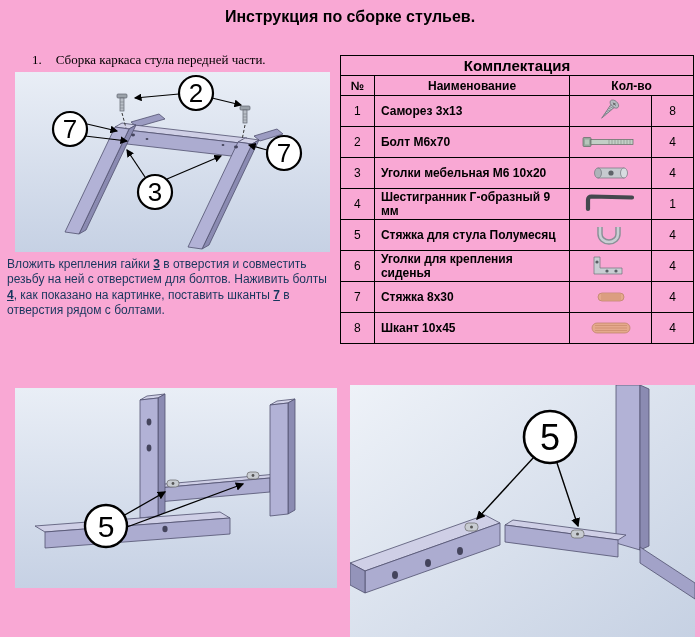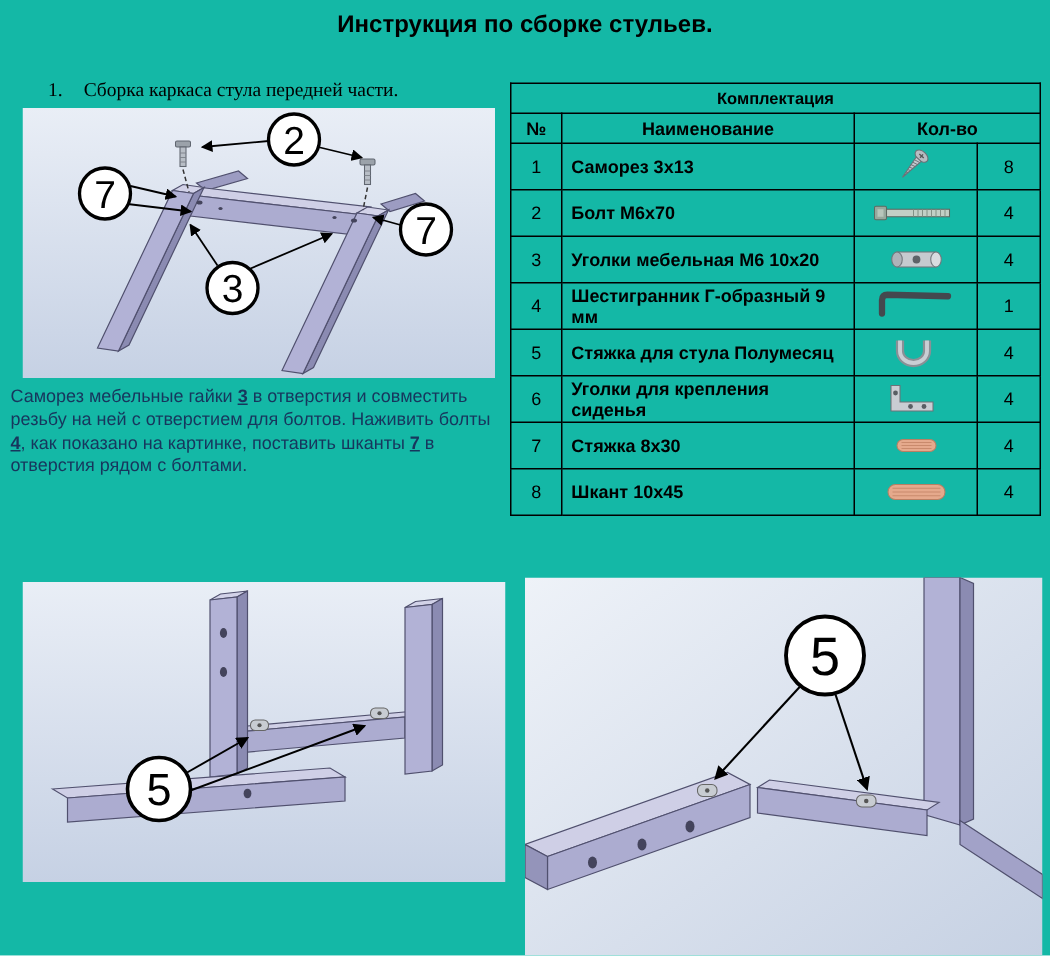--- a/index.html
+++ b/index.html
@@ -1,18 +1,18 @@
 <!DOCTYPE html>
 <html><head>
 <meta charset="utf-8">
 <style>
   * { margin:0; padding:0; box-sizing:border-box; }
   html,body { width:700px; height:637px; background:#fff; overflow:hidden; }
   body { font-family:"Liberation Sans", sans-serif; position:relative; color:#000; }
-  .page { position:absolute; inset:0; background:#14b8a6; }
+  .page { position:absolute; inset:0; background:#f9a8d4; }
 
   .title { position:absolute; top:8px; left:0; width:100%; text-align:center;
            font-size:16px; font-weight:bold; }
 
   .step-line { position:absolute; left:32px; top:52px; font-family:"Liberation Serif", serif;
                font-size:13px; }
   .step-num { display:inline-block; margin-right:14px; }
 
   .diagram { position:absolute; }
   .d1 { left:15px; top:72px;  width:315px; height:180px; }
@@ -22,21 +22,21 @@
 
   .instr { position:absolute; color:#17365d; font-size:12px; line-height:1.28;
            text-align:left; }
   .instr1 { left:7px; top:257px; width:330px; }
   .instr2 { left:7px; top:592px; width:338px; }
   .ref, .bu { font-weight:bold; text-decoration:underline; }
 
   table.parts { position:absolute; left:340px; top:55px; width:354px;
                 border-collapse:collapse; font-size:12px; }
   .parts th, .parts td { border:1px solid #000; padding:1px 4px; vertical-align:middle; }
-  .parts .tbl-title th { text-align:center; font-size:11px; height:20px; }
+  .parts .tbl-title th { text-align:center; font-size:15px; height:20px; }
   .parts .col-head th { text-align:center; height:20px; }
   .parts .prow td { height:31px; }
   .parts .c-num { text-align:center; }
   .parts .c-name { text-align:left; padding-left:6px;font-weight:bold; }
   .parts .c-icon { text-align:center; padding:0; }
   .parts .c-icon svg { display:block; margin:0 auto; }
   .parts .c-qty { text-align:center; }
 </style>
 </head>
 <body>
@@ -117,21 +117,21 @@
         <text x="140" y="120" dy="0.36em" text-anchor="middle" font-size="26">3</text>
       </g>
       <g>
         <circle cx="269" cy="81" r="17" fill="#fff" stroke="#000" stroke-width="2.2"></circle>
         <text x="269" y="81" dy="0.36em" text-anchor="middle" font-size="26">7</text>
       </g>
     </svg>
   </div>
 
   <p class="instr instr1">
-    <span>Саморез мебельные гайки </span><span class="ref">3</span><span> в отверстия и совместить резьбу на ней с отверстием для болтов. Наживить болты </span><span class="ref">4</span><span>, как показано на картинке, поставить шканты </span><span class="ref">7</span><span> в отверстия рядом с болтами.</span>
+    <span>Вложить крепления гайки </span><span class="ref">3</span><span> в отверстия и совместить резьбу на ней с отверстием для болтов. Наживить болты </span><span class="ref">4</span><span>, как показано на картинке, поставить шканты </span><span class="ref">7</span><span> в отверстия рядом с болтами.</span>
   </p>
 
   <table class="parts">
     <colgroup>
         <col style="width:34px">
         <col style="width:196px">
         <col style="width:82px">
         <col style="width:42px">
       </colgroup>
     <tbody>

